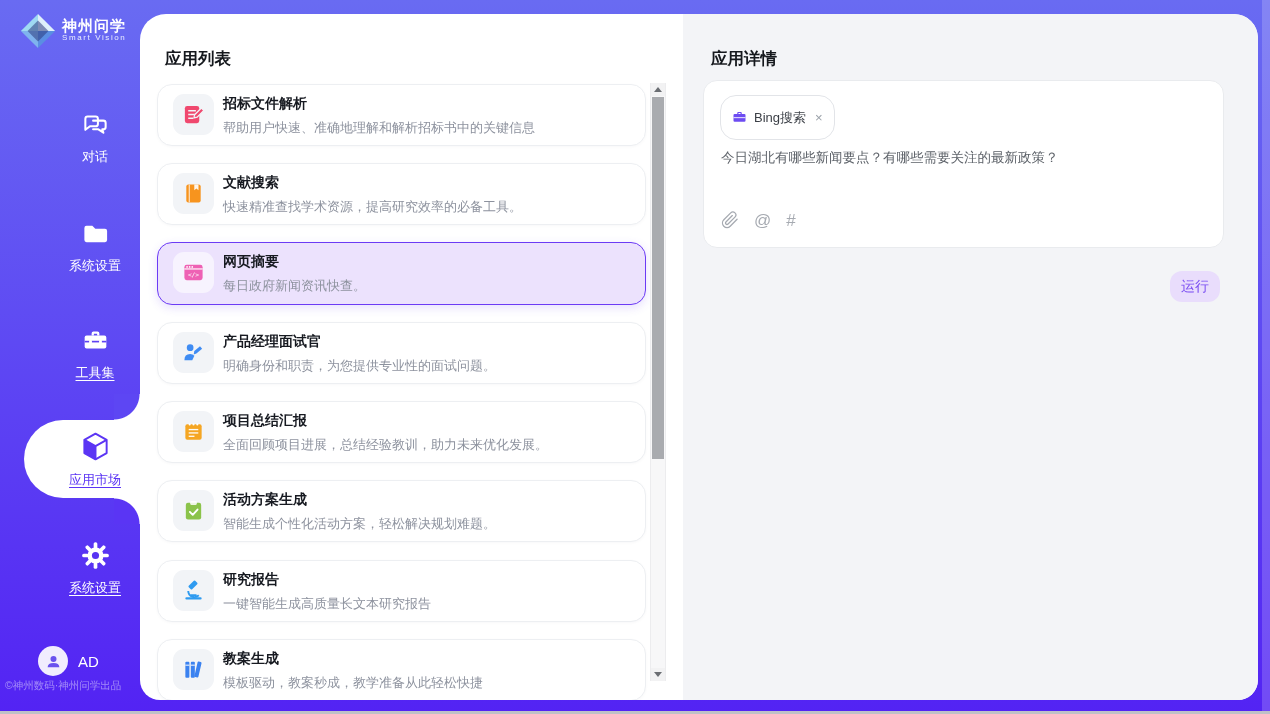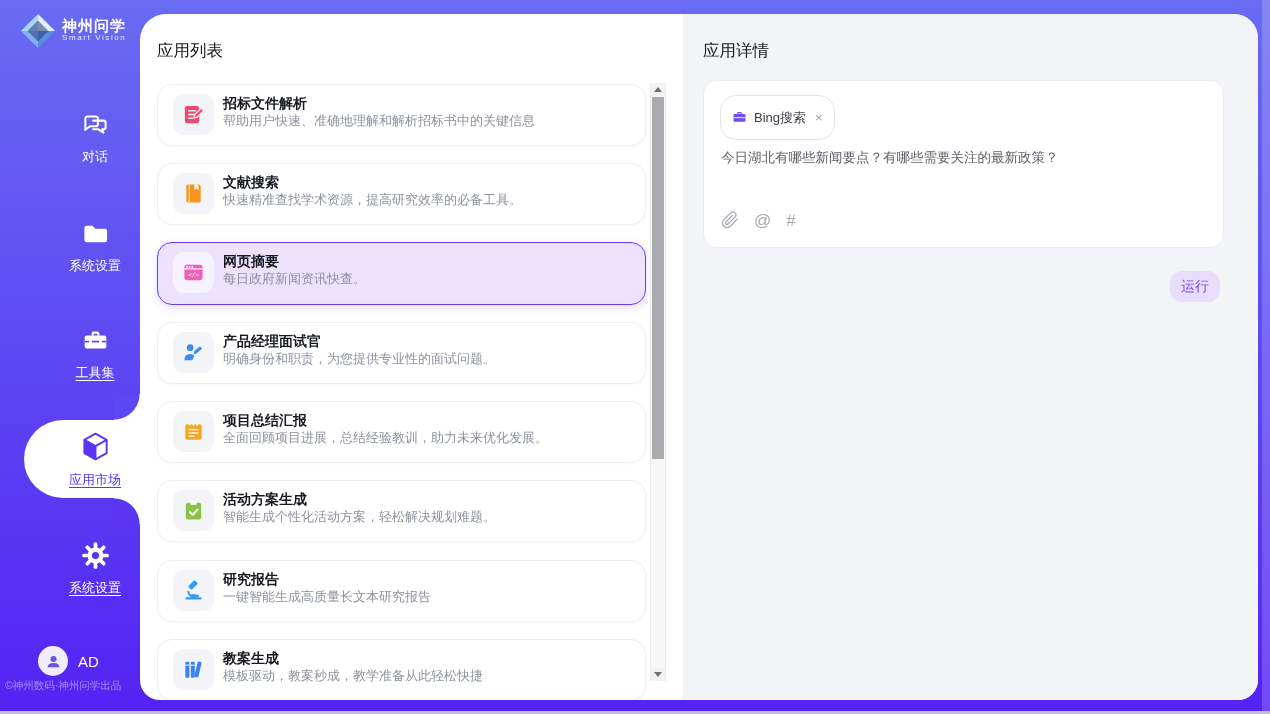--- a/index.html
+++ b/index.html
@@ -21,34 +21,34 @@
   .f-top{top:394px;background:radial-gradient(circle 26px at 0 0,#5d46f3 25px,#fff 26px);}
   .f-bot{top:498px;background:radial-gradient(circle 26px at 0 100%,#5a35f4 25px,#fff 26px);}
   .user{position:absolute;left:38px;top:646px;display:flex;align-items:center;gap:10px;
         color:#fff;font-size:15px;cursor:pointer;z-index:3;}
   .avatar{width:30px;height:30px;border-radius:50%;background:#f1edfe;display:flex;align-items:center;justify-content:center;}
   .copyright{position:absolute;left:5px;top:679px;font-size:10.5px;color:rgba(255,255,255,.45);white-space:nowrap;z-index:3;}
 
   
   .panel{position:absolute;left:140px;top:14px;width:1118px;height:686px;background:#fff;
          border-radius:26px 24px 20px 20px;overflow:hidden;z-index:1;}
-  .sec-title{position:absolute;margin:0;font-size:16.5px;font-weight:normal;color:#15181d;}
+  .sec-title{position:absolute;margin:8px;font-size:16.5px;font-weight:bold;color:#15181d;}
   .list-title{left:17px;top:26px;}
 
   
   .card{position:absolute;left:17px;width:487px;height:60px;background:#fff;border:1px solid #edeff2;
         border-radius:15px;box-shadow:0 1px 3px rgba(20,25,50,.03);cursor:pointer;}
   .card.selected{border-color:var(--sel-border,#6c3bf5);background:var(--sel-bg,#ece2fd);
         box-shadow:0 3px 10px rgba(105,60,245,.16);}
   .tile{position:absolute;left:15px;top:9px;width:41px;height:41px;border-radius:11px;background:#f2f4f7;
         display:flex;align-items:center;justify-content:center;}
   .card.selected .tile{background:#f7f3fe;}
   .ctx{position:absolute;left:65px;top:10px;}
   .ctx .t{font-size:14px;font-weight:bold;color:#171a21;line-height:1.2;}
-  .ctx .d{font-size:13px;color:#8d929e;white-space:nowrap;}
+  .ctx .d{font-size:13px;color:#8d929e;margin-top:7px;white-space:nowrap;}
 
   
   .sb{position:absolute;left:510px;top:69px;width:16px;height:598px;box-sizing:border-box;
       background:#f7f7f8;border-left:1px solid #ececee;border-right:1px solid #ececee;cursor:pointer;}
   .sb-up,.sb-down{position:absolute;left:0;width:14px;height:13px;background:#f2f2f3;display:flex;align-items:center;justify-content:center;}
   .sb-up{top:0;} .sb-down{bottom:0;}
   .tri-up{width:0;height:0;border:4px solid transparent;border-bottom:5px solid #6b6e73;margin-top:-4px;}
   .tri-down{width:0;height:0;border:4px solid transparent;border-top:5px solid #6b6e73;margin-bottom:-4px;}
   .sb-thumb{position:absolute;left:1px;width:12px;top:14px;height:362px;background:#a9abaf;}
 

